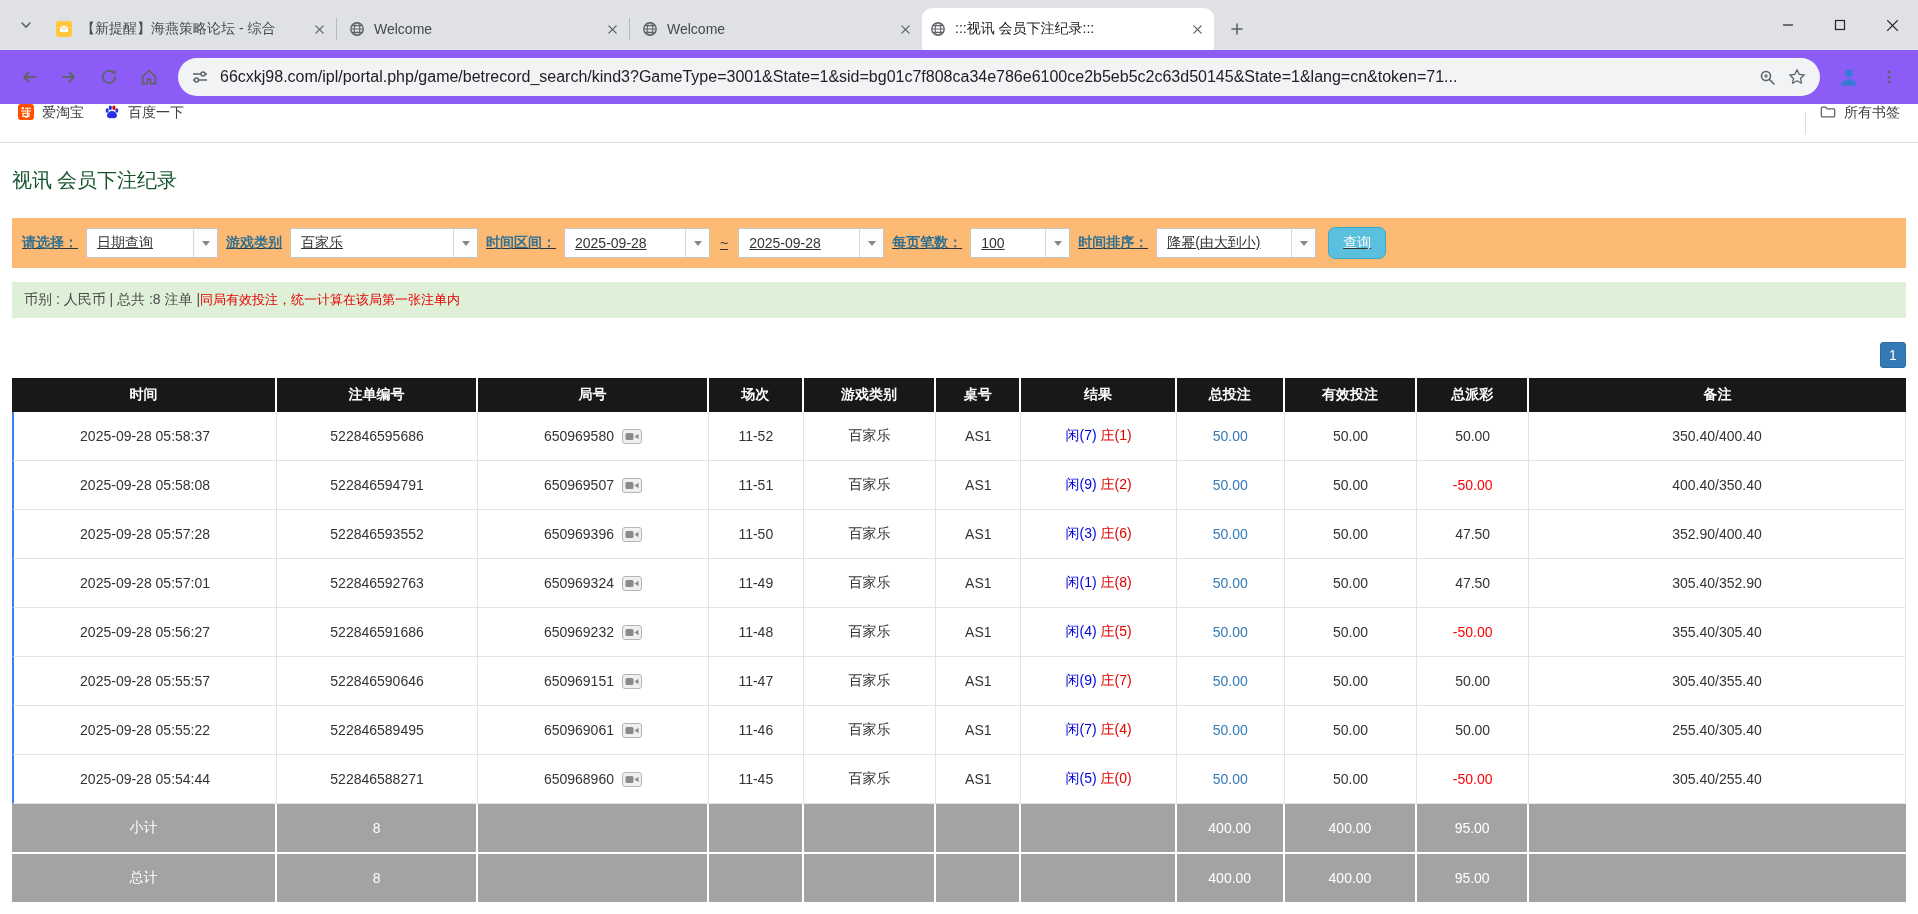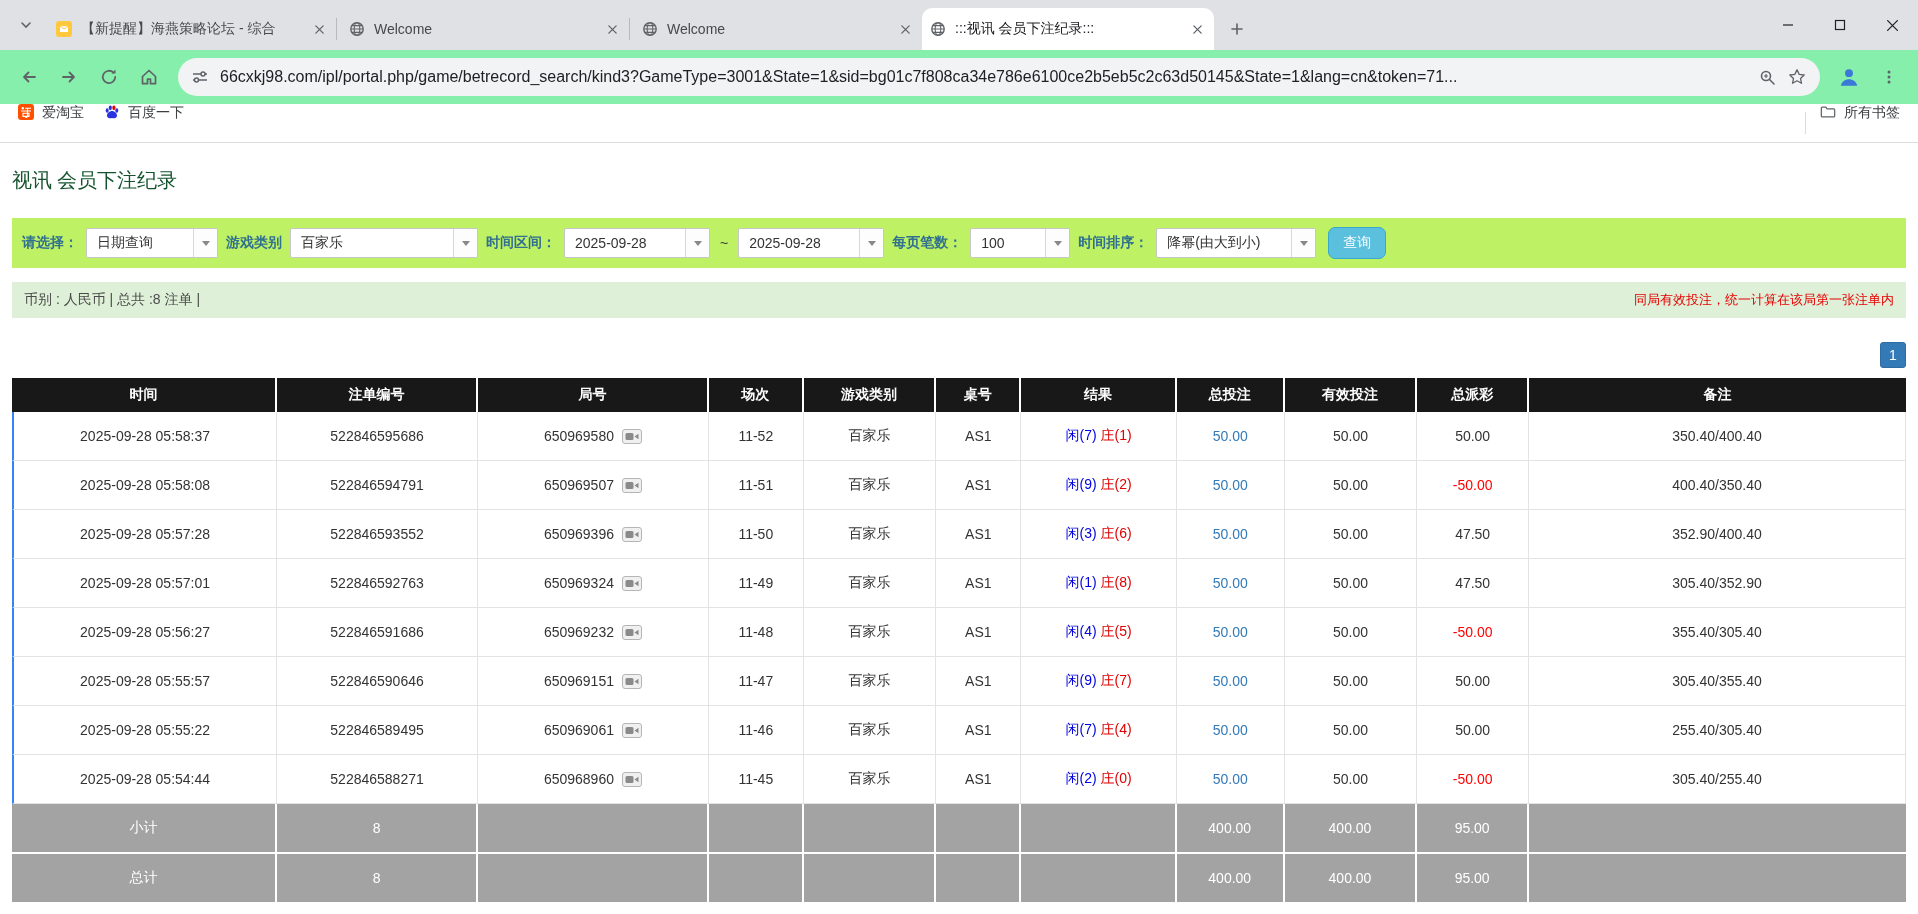--- a/index.html
+++ b/index.html
@@ -32,21 +32,21 @@
   .favicon { width:16px; height:16px; flex:0 0 auto; display:flex; align-items:center; justify-content:center; }
   .tab-divider { width:1px; height:22px; background:#9aa0a6; margin-bottom:10px; opacity:.6; }
   .new-tab-button {
     width:30px; height:30px; margin:0 4px 6px 8px; border-radius:50%;
     display:flex; align-items:center; justify-content:center;
   }
   .window-controls { margin-left:auto; display:flex; height:50px; align-self:flex-start; }
   .win-btn { width:52px; height:50px; display:flex; align-items:center; justify-content:center; }
 
   .nav-bar {
-    height:54px; background:#86efac; display:flex; align-items:center;
+    height:54px; background:#8b5cf6; display:flex; align-items:center;
     padding:0 10px; gap:2px;
   }
   .nav-icon {
     width:38px; height:38px; border-radius:50%; flex:0 0 auto;
     display:flex; align-items:center; justify-content:center;
   }
   .omnibox {
     flex:1; height:38px; background:#f1f3f4; border-radius:19px;
     display:flex; align-items:center; padding:0 14px; margin:0 8px; gap:12px;
   }
@@ -64,43 +64,43 @@
     font-size:14px; color:#3c4043;
   }
   .bm-spacer { flex:1; }
   .bm-divider { width:1px; height:22px; background:#dadce0; margin-right:4px; }
 
   
   .page { padding:0 12px; }
   .page-title { font-size:20px; font-weight:normal; color:#14532d; margin:24px 0 24px 0;font-family:Liberation Serif, serif; }
 
   .filter-bar {
-    background:#bef264; padding:9px 10px; display:flex; align-items:center;
-    gap:8px; font-size:14px; flex-wrap:nowrap;
+    background:#fdba74; padding:9px 10px; display:flex; align-items:center;
+    gap:8px; font-size:14px; flex-wrap:nowrap;text-decoration:underline;
   }
   .filter-label { color:#31708f; font-weight:bold; white-space:nowrap; }
   .select {
     display:inline-flex; align-items:stretch; height:30px; background:#fff;
     border:1px solid #c6c6c6; border-radius:2px; flex:0 0 auto;
   }
   .sel-val { display:flex; align-items:center; padding:0 10px; font-size:14px; color:#333; flex:1; white-space:nowrap; }
   .sel-btn { width:24px; border-left:1px solid #d8d8d8; display:flex; align-items:center; justify-content:center; background:#fdfdfd; }
   .sel-btn::after { content:""; width:0; height:0; border-left:4px solid transparent; border-right:4px solid transparent; border-top:5px solid #888; }
   .w-query { width:132px; } .w-game { width:188px; } .w-date { width:146px; }
   .w-size { width:100px; } .w-sort { width:160px; }
   .range-sep { color:#333; padding:0 2px; }
   .search-button {
     background:#5bc0de; border:1px solid #39a8ca; color:#fff; font-size:14px;
     padding:6px 14px; border-radius:7px; margin-left:4px; cursor:pointer;
     font-family:inherit;
   }
 
   .summary-bar {
     margin-top:14px; background:#dff0d8; padding:9px 12px;
-    display:flex; justify-content:space-between; align-items:center; font-size:14px; color:#4a4a4a;
+    display:flex; align-items:center; font-size:14px; color:#4a4a4a;
   }
   .summary-notice { color:#e60000; font-size:13px; }
 
   .pagination-row { text-align:right; }
   .pagination-top { margin:24px 0 10px 0; }
   .page-btn {
     display:inline-block; min-width:26px; padding:4px 8px; background:#337ab7;
     border:1px solid #2e6da4; color:#fff; font-size:14px; border-radius:3px; text-align:center;
   }
 
@@ -587,21 +587,21 @@
                 <rect x="0.5" y="0.5" width="19" height="14" rx="2.5" fill="#f0f0f0" stroke="#b5b5b5"></rect>
                 <rect x="3.5" y="4" width="8" height="7" rx="1.5" fill="#8a8a8a"></rect>
                 <path d="M12.5 7.5l4-2.8v5.6z" fill="#8a8a8a"></path>
               </svg>
             </span>
     </td>
     <td>11-45</td>
     <td>百家乐</td>
     <td>AS1</td>
     <td>
-      <span class="res-player">闲(2)</span><span class="res-banker">庄(0)</span>
+      <span class="res-player">闲(5)</span><span class="res-banker">庄(0)</span>
     </td>
     <td class="cell-total-bet">50.00</td>
     <td>50.00</td>
     <td class="neg">-50.00</td>
     <td>305.40/255.40</td>
   </tr>
 </tbody>
     <tbody>
       <tr class="foot-row">
         <td>小计</td>

